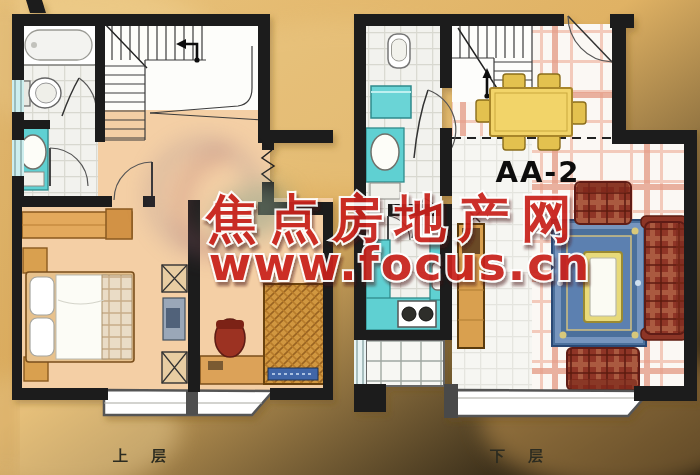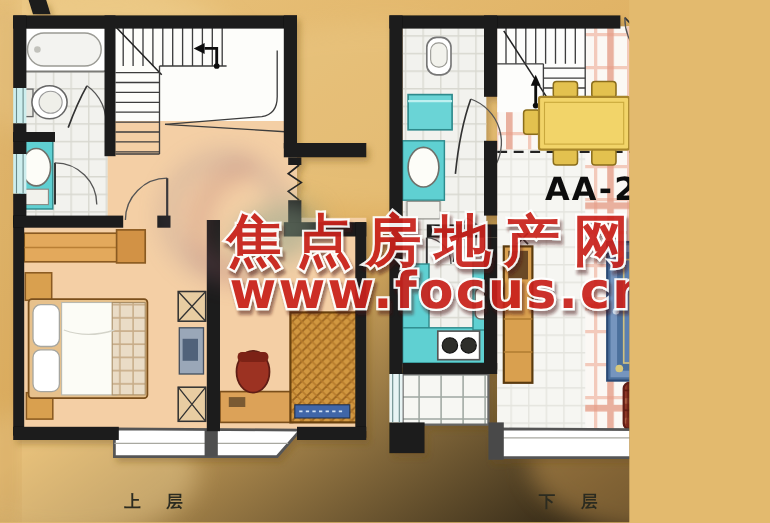--- a/index.html
+++ b/index.html
@@ -1,16 +1,16 @@
 <!DOCTYPE html>
 <html><head>
 <meta charset="utf-8">
 <style>
   html,body{margin:0;padding:0;background:#e3ba6e;}
-  .stage{position:relative;width:572px;height:475px;overflow:hidden;font-family:"DejaVu Sans","Liberation Sans",sans-serif;}
+  .stage{position:relative;width:700px;height:475px;overflow:hidden;font-family:"DejaVu Sans","Liberation Sans",sans-serif;}
   .stage svg{position:absolute;left:0;top:0;}
   text{font-family:"DejaVu Sans","Liberation Sans",sans-serif;}
   .floor-label{font-size:15px;font-weight:bold;fill:#2b2b20;letter-spacing:9px;}
   .unit-label{font-size:29px;font-weight:bold;fill:#10100e;letter-spacing:2px;}
   .wm1{font-size:51px;font-weight:bold;letter-spacing:12px;paint-order:stroke;stroke:#ffffff;stroke-width:4px;opacity:.93;}
   .wm2{font-size:46px;font-weight:bold;letter-spacing:2px;paint-order:stroke;stroke:#ffffff;stroke-width:4px;opacity:.93;}
   .thin{stroke:#3c3c3c;stroke-width:1.2;fill:none;}
   .arc{stroke:#555;stroke-width:1.2;fill:none;}
 </style>
 </head>

